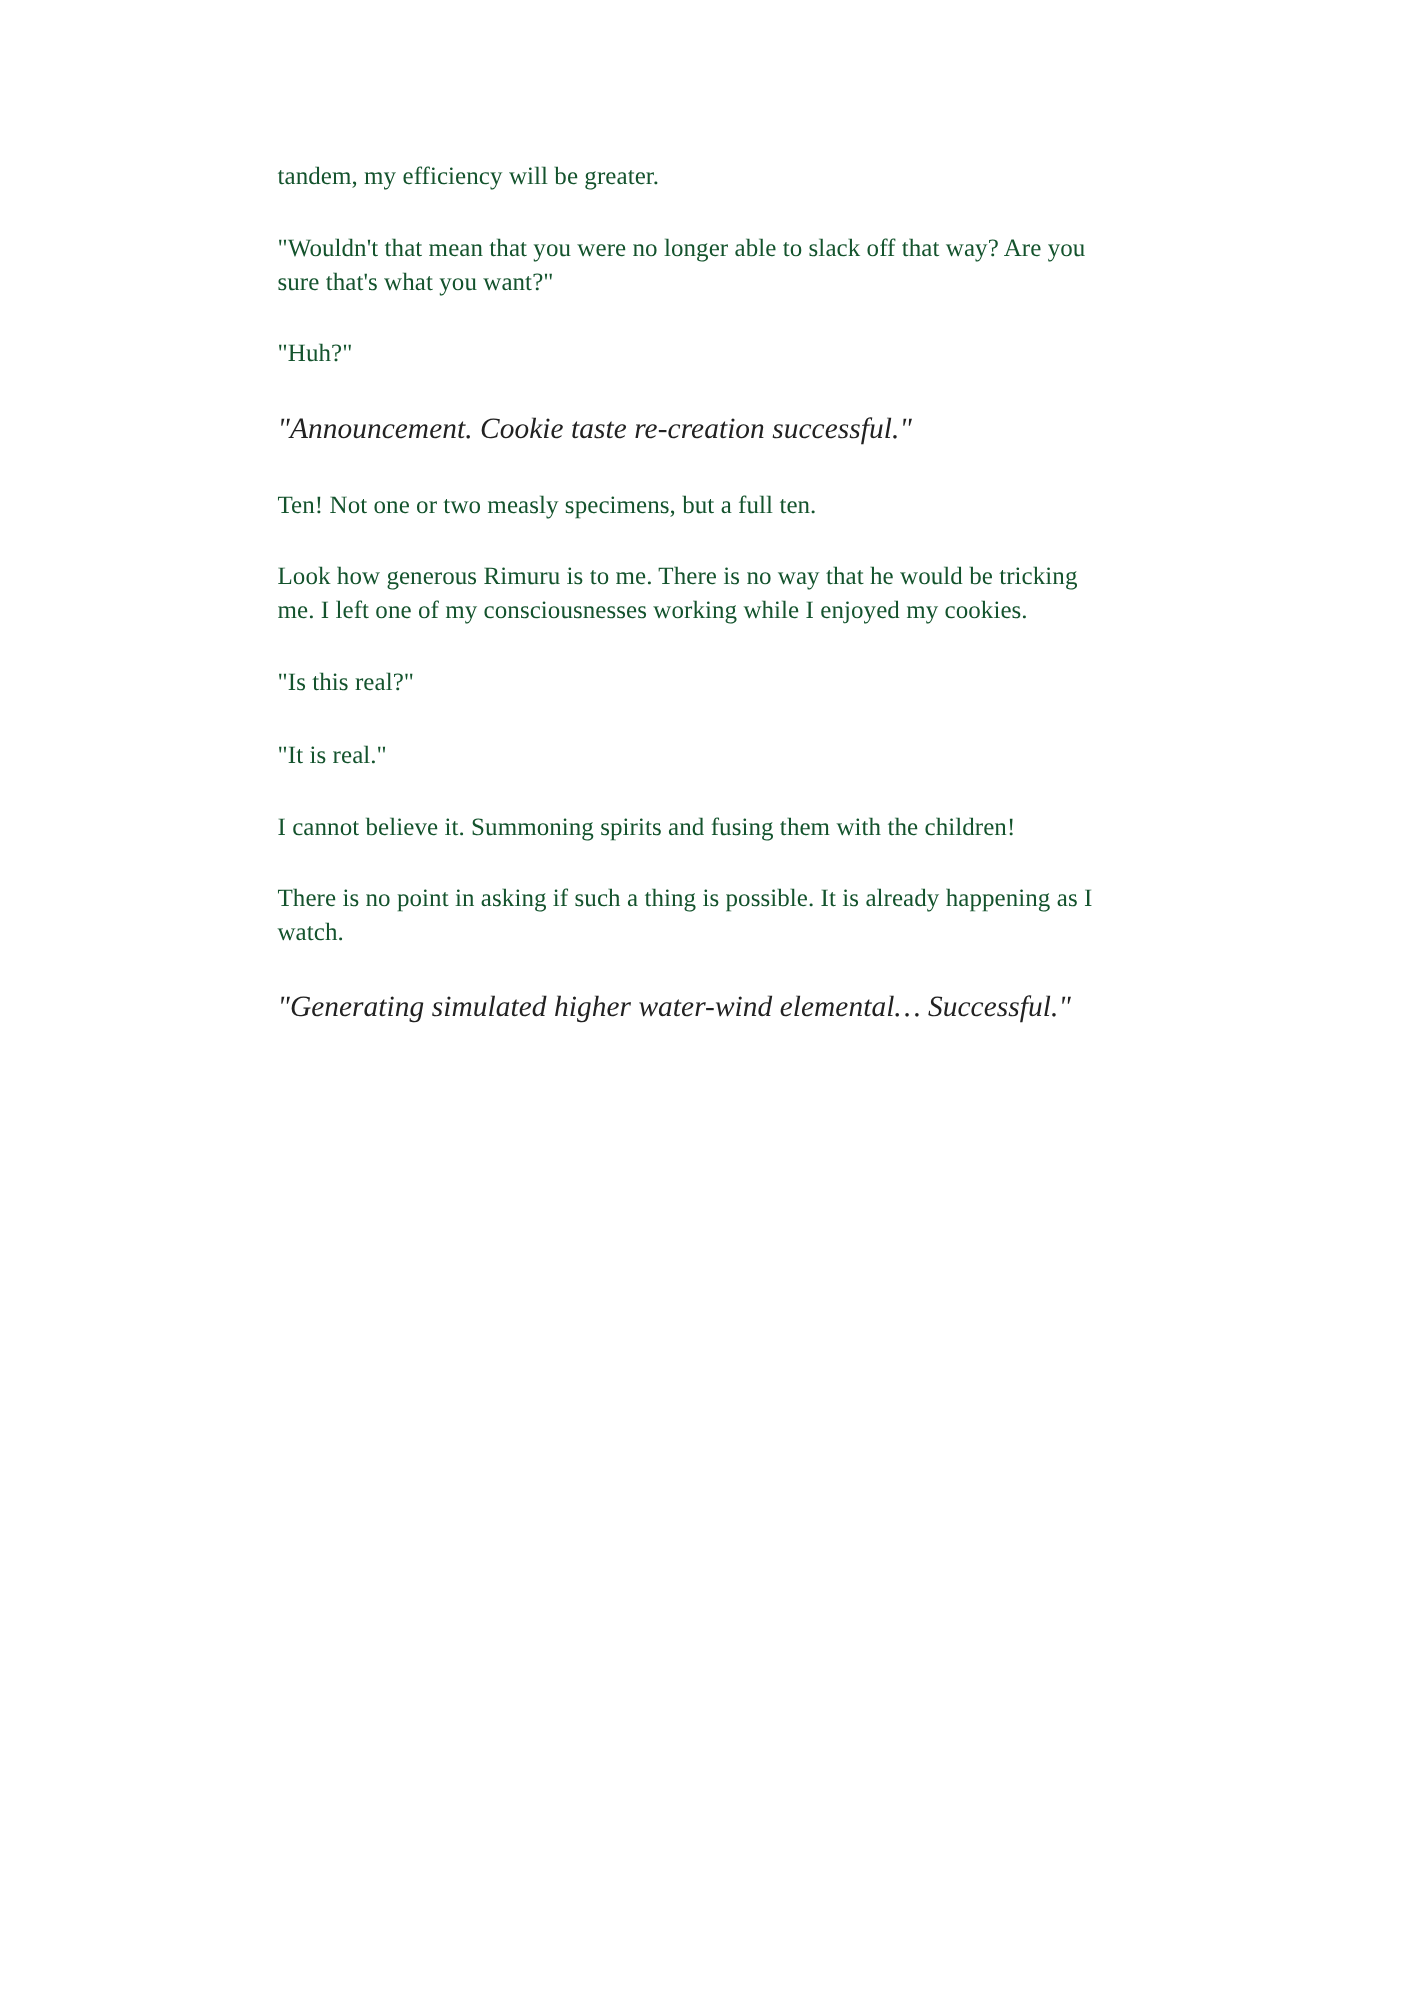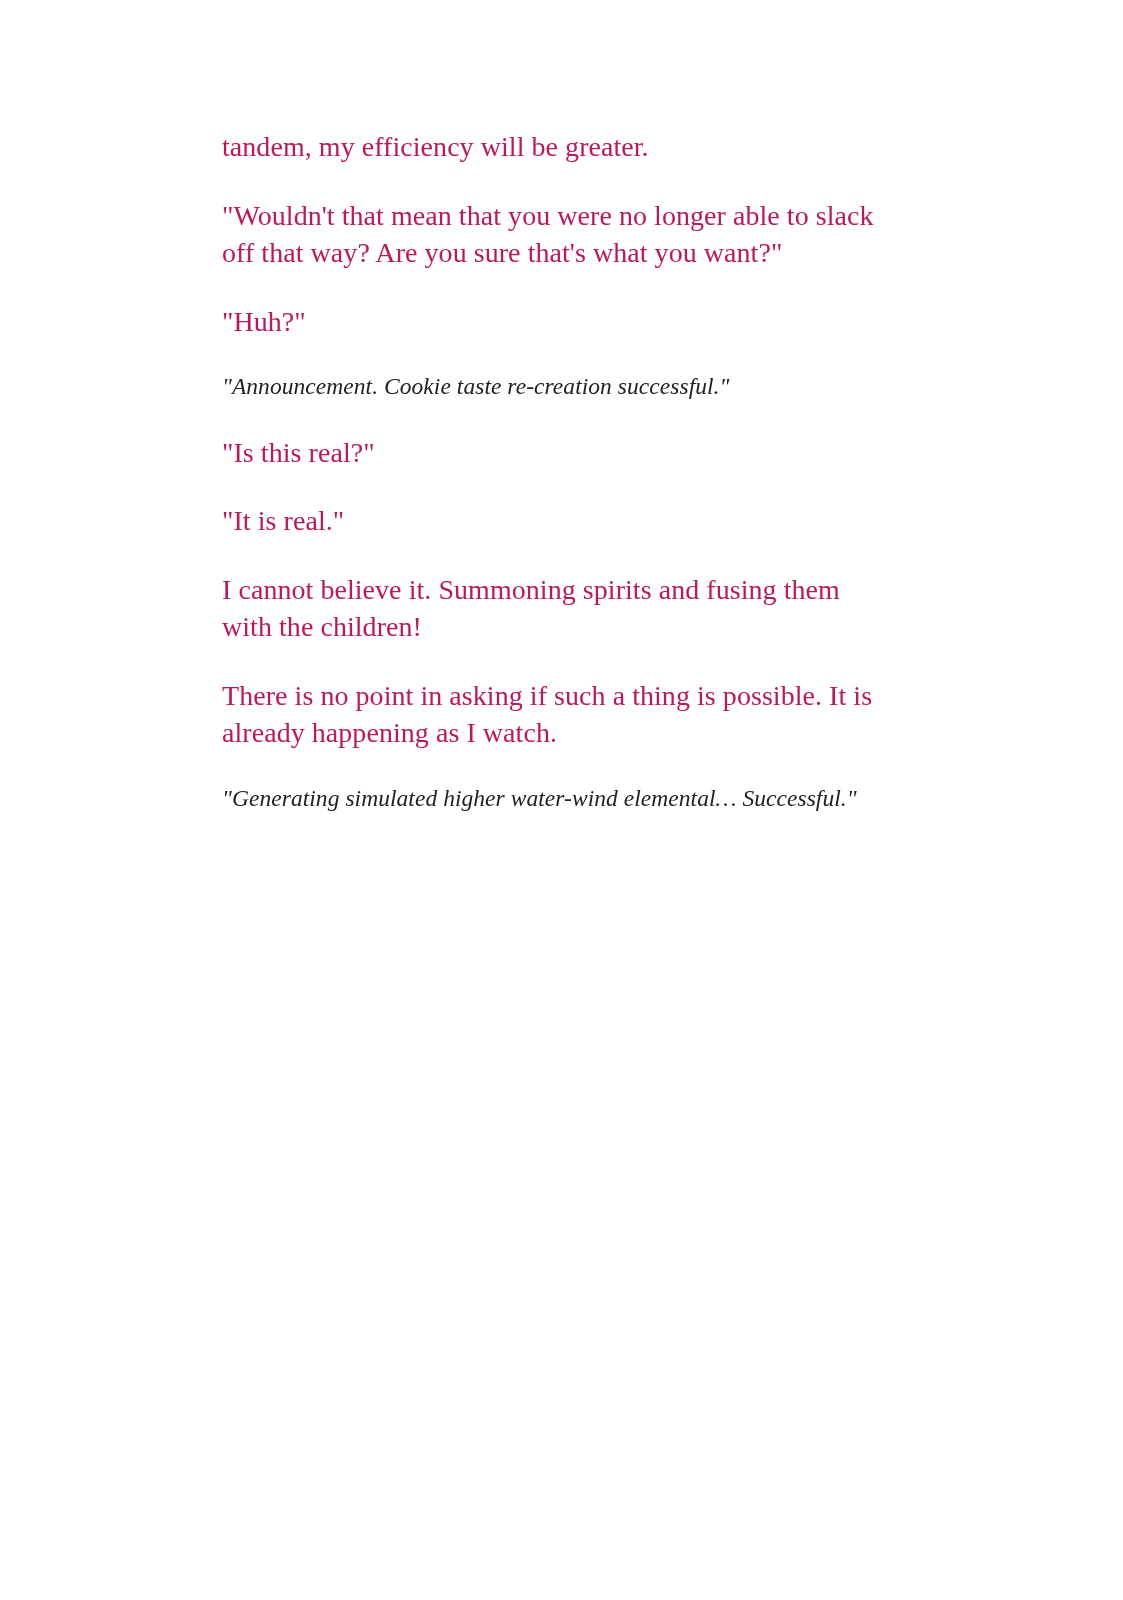--- a/index.html
+++ b/index.html
@@ -21,43 +21,45 @@
     box-sizing: border-box;
   }
   .content {
     position: absolute;
     left: 222px;
     top: 128px;
     width: 658px;
   }
   p.para {
     margin: 0 0 31px 0;
-    font-size: 28px;
+    font-size: 20px;
     line-height: 1.34;
     text-align: left;
-    color: #be185d;
+    color: #14532d;
     letter-spacing: 0.05px;
   }
   p.para.italic {
     font-style: italic;
     font-size: 23.5px;
     color: #222222;
   }
   p.para:last-child {
     margin-bottom: 0;
   }
 </style>
 </head>
 <body>
 
 <div class="page">
   <div class="content">
     <p class="para">tandem, my efficiency will be greater.</p>
     <p class="para">"Wouldn't that mean that you were no longer able to slack off that way? Are you sure that's what you want?"</p>
     <p class="para">"Huh?"</p>
     <p class="para italic">"Announcement. Cookie taste re-creation successful."</p>
+    <p class="para">Ten! Not one or two measly specimens, but a full ten.</p>
+    <p class="para">Look how generous Rimuru is to me. There is no way that he would be tricking me. I left one of my consciousnesses working while I enjoyed my cookies.</p>
     <p class="para">"Is this real?"</p>
     <p class="para">"It is real."</p>
     <p class="para">I cannot believe it. Summoning spirits and fusing them with the children!</p>
     <p class="para">There is no point in asking if such a thing is possible. It is already happening as I watch.</p>
     <p class="para italic">"Generating simulated higher water-wind elemental… Successful."</p>
   </div>
 </div>
 
 </body></html>

